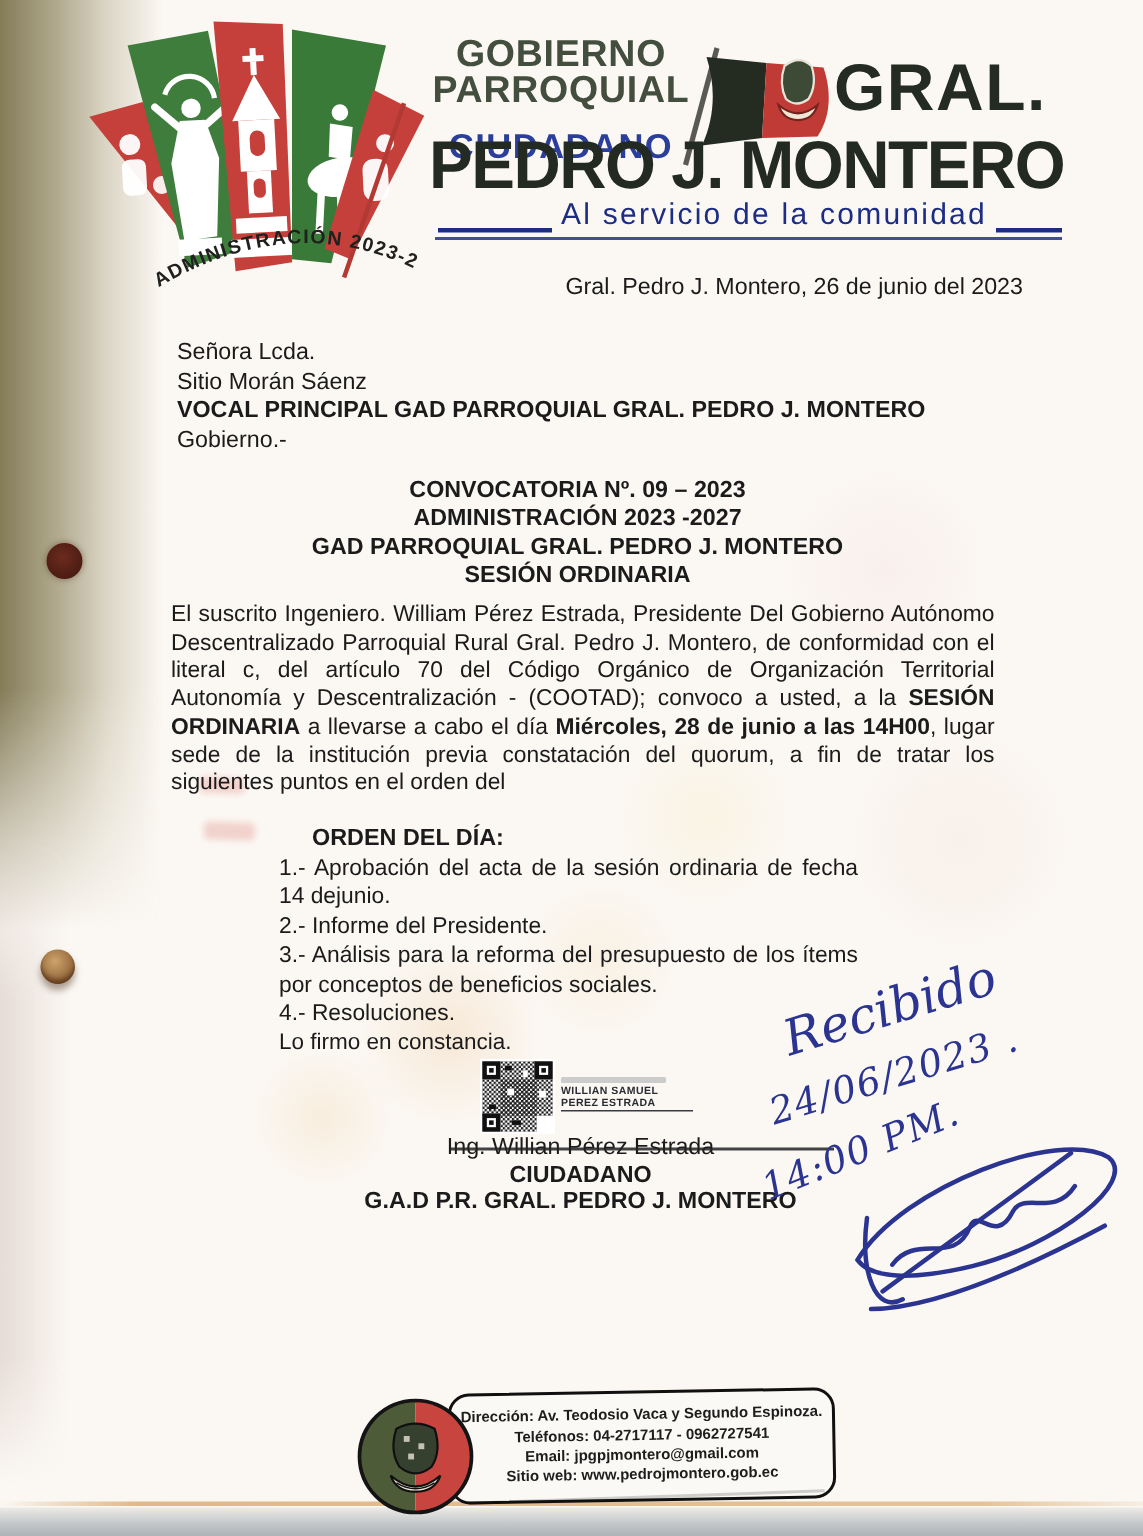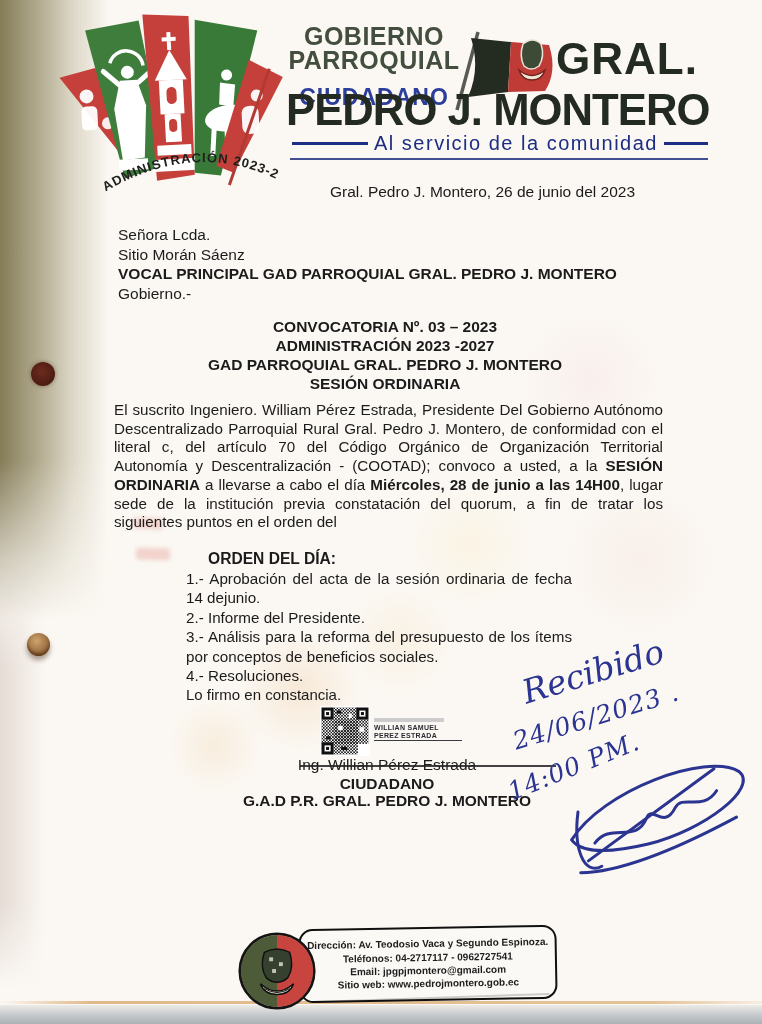--- a/index.html
+++ b/index.html
@@ -36,28 +36,28 @@
   .edge-line{left:0;top:1001px;width:762px;height:3px;
     background:linear-gradient(to right, rgba(196,120,40,0), rgba(202,132,52,.55) 12%, rgba(206,142,62,.5) 86%, rgba(196,120,40,.08));}
   .bottom-band{left:0;top:1005px;width:762px;height:19px;
     background:linear-gradient(to bottom,#edebe7,#c4c8cb 55%,#adb2b6);}
   
   .org-col{left:288px;top:24px;width:172px;text-align:center;line-height:24px;}
   .org-col .l1,.org-col .l2{font-weight:bold;font-size:25px;letter-spacing:.5px;color:#434e3e;}
   .org-col .l3{font-weight:bold;font-size:23px;letter-spacing:1px;color:#2b3e9b;margin-top:13px;}
   .rank{left:556px;top:34px;font-weight:bold;font-size:44px;color:#242b21;letter-spacing:1px;}
   .bigname{left:286px;top:84px;font-weight:bold;font-size:45px;color:#232a21;letter-spacing:-1px;white-space:nowrap;transform:scaleX(.97);transform-origin:left;}
-  .tagline-row{left:292px;top:132px;width:416px;display:flex;align-items:center;}
+  .tagline-row{left:292px;top:132px;width:416px;display:flex;align-items:flex-end;}
   .tag-dash{height:3px;background:#1c2d83;}
   .tag-dash.left{flex:1;}
   .tag-dash.right{width:44px;}
   .tagline{font-size:20px;color:#1c2d83;letter-spacing:1.5px;padding:0 6px;white-space:nowrap;}
   .tag-underline{left:290px;top:158px;width:418px;height:2px;background:#2c3b88;opacity:.9;}
   
-  .dateline{left:330px;top:183px;width:352px;font-size:15.5px;}
+  .dateline{left:330px;top:183px;width:352px;text-align:right;font-size:15.5px;}
   .recipient{left:118px;top:225px;font-size:15.5px;line-height:19.5px;}
   .recipient .bold{font-weight:bold;}
   .titleblock{left:150px;top:317px;width:470px;text-align:center;font-weight:bold;font-size:15.5px;line-height:19px;}
   .bodypara{left:114px;top:401px;width:549px;font-size:15.2px;line-height:18.7px;text-align:justify;}
   .bodypara b{font-weight:bold;}
   .agenda{left:186px;top:535px;width:386px;font-size:15.2px;line-height:19.5px;}
   .agenda .heading{font-weight:bold;padding-left:22px;font-size:15.6px;margin-top:14px;}
   .agenda .item{text-align:justify;}
   .closing{left:186px;top:686px;font-size:15px;}
   
@@ -168,21 +168,21 @@
   <div class="abs dateline">Gral. Pedro J. Montero, 26 de junio del 2023</div>
 
   <div class="abs recipient">
     <div>Señora Lcda.</div>
     <div>Sitio Morán Sáenz</div>
     <div class="bold">VOCAL PRINCIPAL GAD PARROQUIAL GRAL. PEDRO J. MONTERO</div>
     <div>Gobierno.-</div>
   </div>
 
   <div class="abs titleblock">
-    <div>CONVOCATORIA Nº. 03 – 2023</div>
+    <div>CONVOCATORIA Nº. 09 – 2023</div>
     <div>ADMINISTRACIÓN 2023 -2027</div>
     <div>GAD PARROQUIAL GRAL. PEDRO J. MONTERO</div>
     <div>SESIÓN ORDINARIA</div>
   </div>
 
   <p class="abs bodypara" style="margin:0;"><span>El suscrito Ingeniero. William Pérez Estrada, Presidente Del Gobierno Autónomo Descentralizado Parroquial Rural Gral. Pedro J. Montero, de conformidad con el literal c, del artículo 70 del Código Orgánico de Organización Territorial Autonomía y Descentralización - (COOTAD); convoco a usted, a la </span><b>SESIÓN ORDINARIA</b><span> a llevarse a cabo el día </span><b>Miércoles, 28 de junio a las 14H00</b><span>, lugar sede de la institución previa constatación del quorum, a fin de tratar los siguientes puntos en el orden del</span></p>
 
   <div class="abs agenda">
     <div class="heading">ORDEN DEL DÍA:</div>
     <div class="item">1.- Aprobación del acta de la sesión ordinaria de fecha 14 dejunio.</div>

